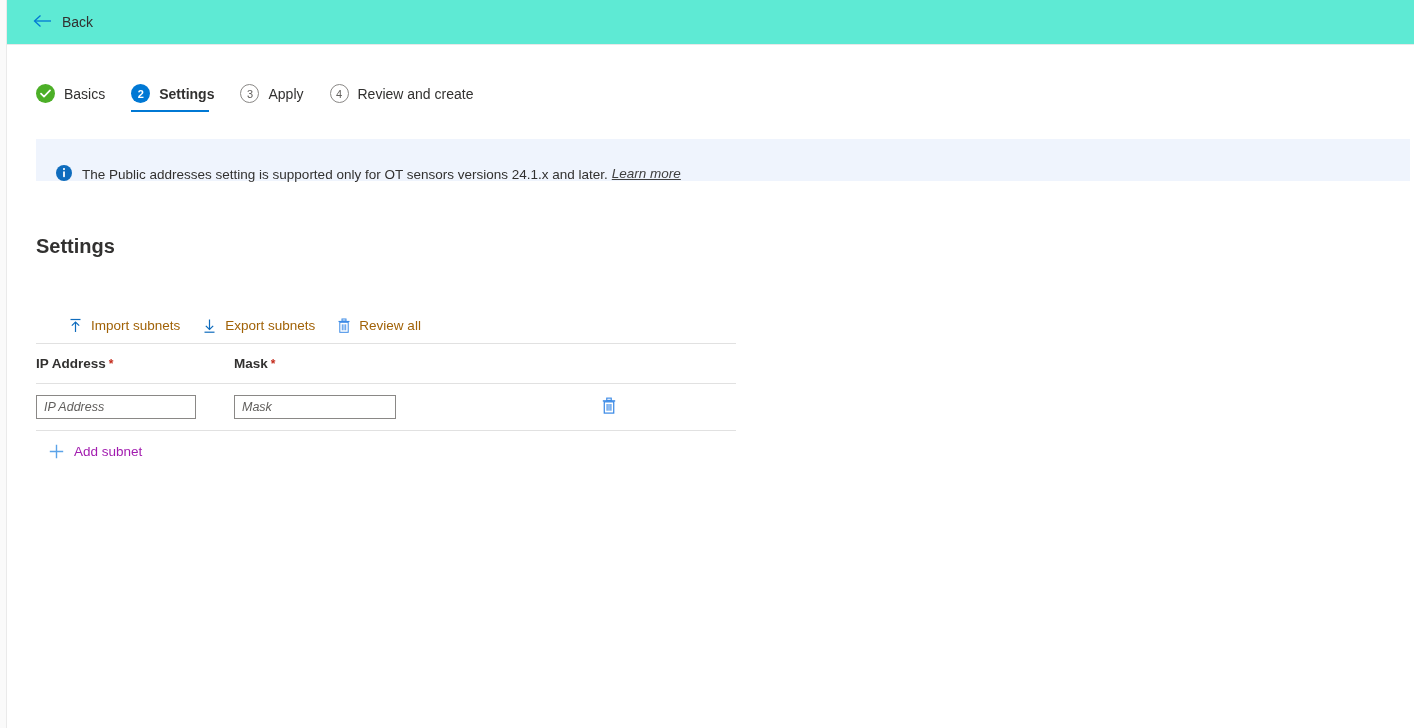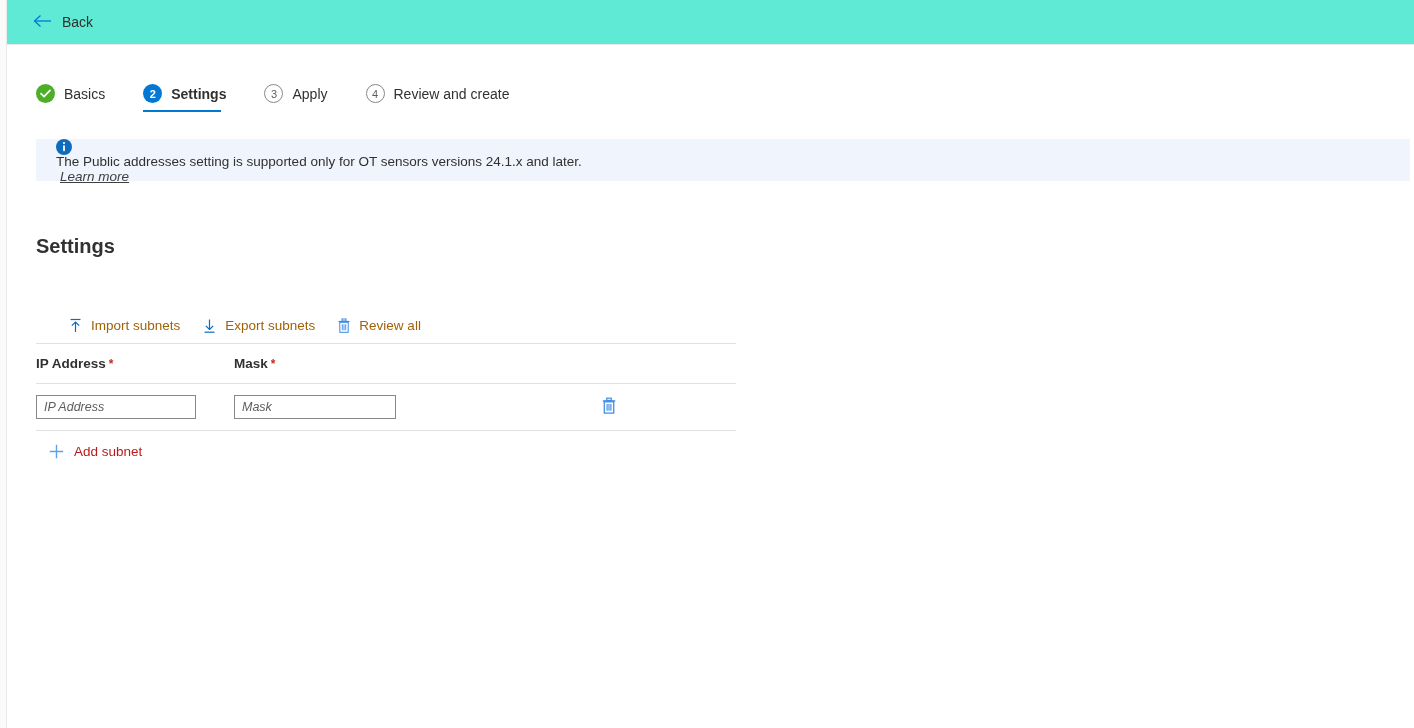--- a/index.html
+++ b/index.html
@@ -59,21 +59,21 @@
     color: #323130;
     line-height: 1;
   }
 
   
   .steps {
     position: absolute;
     left: 36px; top: 84px;
     display: flex;
     align-items: flex-start;
-    gap: 12px;
+    gap: 0;
   }
   .step {
     display: flex;
     align-items: center;
     gap: 9px;
     padding: 0 14px 9px 0;
     cursor: pointer;
     position: relative;
     margin-right: 12px;
   }
@@ -119,23 +119,22 @@
   }
 
   
   .info-banner {
     position: absolute;
     left: 36px; top: 139px;
     width: 1374px;
     height: 42px;
     background: #eff4fd;
     display: flex;
-    align-items: flex-start;
+    align-items: flex-end;
     padding-left: 20px;
-    flex-direction: column;
   }
   .info-icon {
     width: 16px; height: 16px;
     flex: 0 0 auto;
     margin-right: 10px;
     display: block;
   }
   .info-text {
     font-size: 13.5px;
     color: #323130;
@@ -254,21 +253,21 @@
 
   .add-row {
     display: flex;
     align-items: center;
     gap: 10px;
     padding: 13px 0 0 13px;
     background: none;
     border: none;
     font-family: inherit;
     font-size: 13.5px;
-    color: #b91c1c;
+    color: #a21caf;
     cursor: pointer;
   }
   .add-row svg { display: block; }
 </style>
 </head>
 <body>
 
 <div id="root">
 
   <div class="left-rail"></div>

